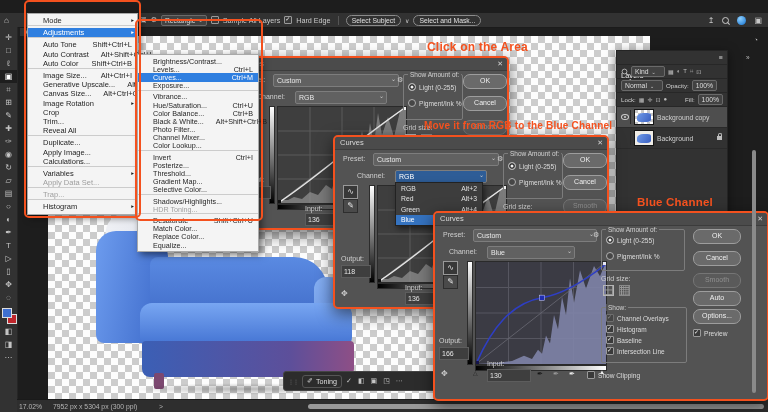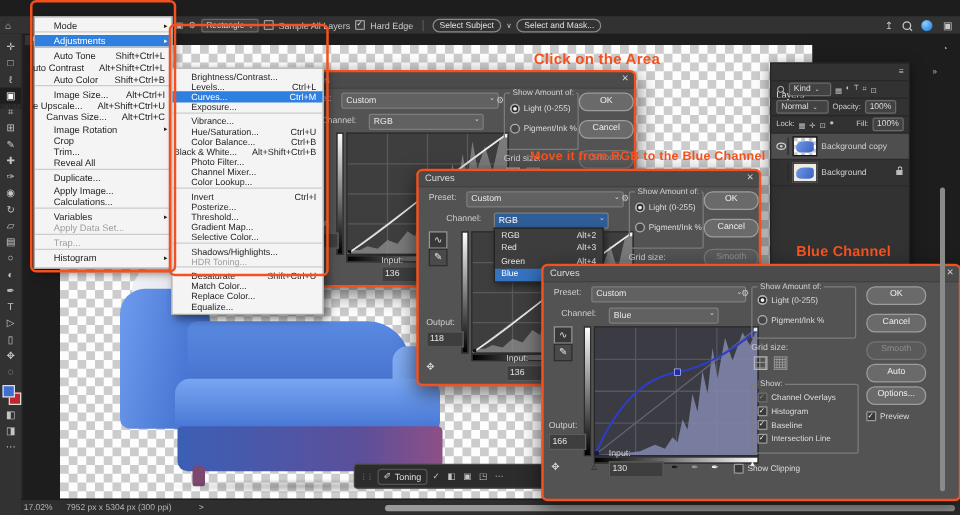--- a/index.html
+++ b/index.html
@@ -41,21 +41,21 @@
   .couch div{position:absolute;}
   
   .statusbar{position:absolute;left:17px;top:399px;width:751px;height:13px;background:#2e2e2e;border-top:1px solid #1a1a1a;z-index:4;font-size:6.8px;color:#b5b5b5;}
   .hthumb{position:absolute;left:291px;top:4px;width:456px;height:5px;background:#9a9a9a;border-radius:3px;}
   .vthumb{position:absolute;left:752px;top:150px;width:4px;height:243px;background:#8a8a8a;border-radius:2px;z-index:8;}
   
   .taskbar{position:absolute;left:283px;top:371px;width:188px;height:18px;background:#2c2c2c;border:1px solid #454545;border-radius:3px;z-index:3;display:flex;align-items:center;gap:4px;padding:0 4px;color:#dedede;font-size:7.2px;}
   .tbbtn{display:flex;align-items:center;gap:3px;border:1px solid #555;border-radius:3px;padding:1px 4px;}
   
   .menu{position:absolute;background:#f4f4f4;border:1px solid #a9a9a9;box-shadow:3px 3px 7px rgba(0,0,0,.5);z-index:9;padding:2px 0;}
-  .mi{display:flex;align-items:center;height:9.2px;padding:0 5px 0 15px;font-size:7.5px;color:#1f1f1f;position:relative;white-space:nowrap;justify-content:flex-end;}
+  .mi{display:flex;align-items:center;height:9.2px;padding:0 5px 0 15px;font-size:7.5px;color:#1f1f1f;position:relative;white-space:nowrap;}
   .menu.sub .mi{height:8.2px;font-size:7.2px;}
   .mi .sh{margin-left:auto;padding-left:12px;}
   .mi .ar{position:absolute;right:3px;font-size:5.5px;top:1px;}
   .mi.hl{background:#2f7fe0;color:#fff;}
   .mi.dis{color:#9e9e9e;}
   .mi.sep{border-bottom:1px solid #cccccc;margin-bottom:2px;}
   .orange-box{position:absolute;border:2px solid #f4511e;border-radius:5px;z-index:10;pointer-events:none;}
   
   .ann{position:absolute;color:#f4511e;font-weight:bold;z-index:11;white-space:nowrap;letter-spacing:.2px;}
   

